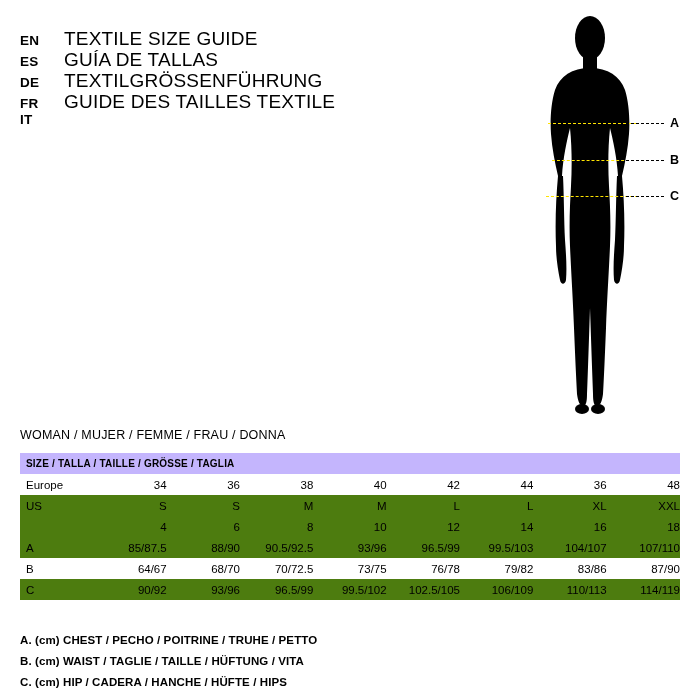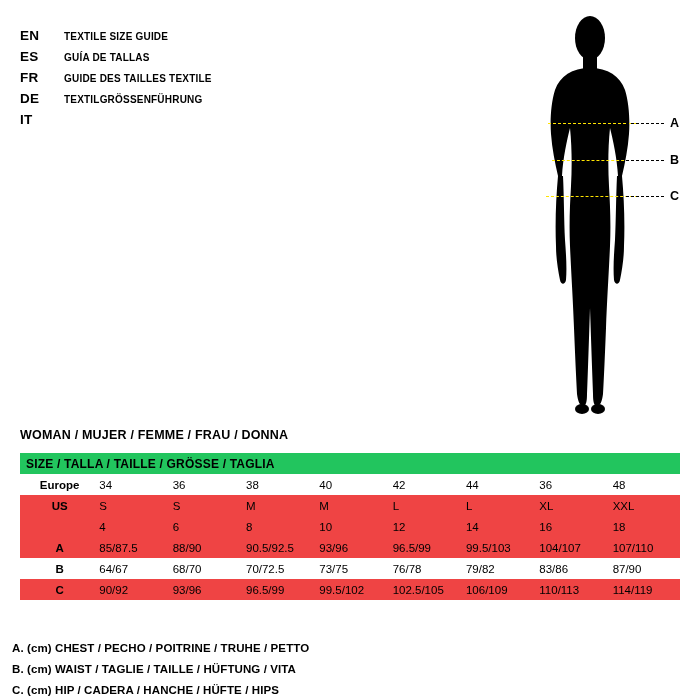--- a/index.html
+++ b/index.html
@@ -34,22 +34,22 @@
     align-items: baseline;
     height: 21px;
   }
   .lang-code {
     width: 44px;
     font-size: 13.5px;
     font-weight: 700;
     letter-spacing: 0.2px;
   }
   .lang-title {
-    font-size: 10px;
-    font-weight: 700;
+    font-size: 19px;
+    font-weight: 400;
     letter-spacing: 0.2px;
     text-transform: uppercase;
   }
 
   
   .figure-wrap {
     position: absolute;
     left: 480px;
     top: 8px;
     width: 220px;
@@ -76,21 +76,21 @@
     font-size: 12.5px;
     font-weight: 700;
   }
 
   
   .woman-title {
     position: absolute;
     left: 20px;
     top: 428px;
     font-size: 12.5px;
-    font-weight: 700;
+    font-weight: 400;
     letter-spacing: 0.2px;
   }
 
   
   .table-wrap {
     position: absolute;
     left: 20px;
     top: 453px;
     width: 660px;
   }
@@ -100,47 +100,45 @@
     table-layout: fixed;
     font-size: 11.5px;
   }
   table.size-table td {
     padding: 2px 0 2px 6px;
     height: 17px;
     vertical-align: middle;
     white-space: nowrap;
   }
   .row-head {
-    background: #22c55e;
+    background: #c4b5fd;
     font-weight: 700;
-    font-size: 12px;
+    font-size: 10px;
     letter-spacing: 0.2px;
   }
   .row-shade {
-    background: #ef4444;
+    background: #4d7c0f;
   }
   .row-plain {
     background: #ffffff;
   }
   .col-label {
     width: 116px;
-    font-weight: 700;
-    text-align: center;
+    font-weight: 400;
   }
   .cell {
-    text-align: left;
+    text-align: right;
   }
 
   
   .notes {
     position: absolute;
-    left: 12px;
+    left: 20px;
     top: 630px;
     width: 600px;
-    margin-top: 8px;
   }
   .note-row {
     font-size: 11.5px;
     font-weight: 700;
     letter-spacing: 0.1px;
     height: 21px;
     line-height: 21px;
   }
 </style>
 </head>
@@ -151,26 +149,26 @@
   <div class="lang-block">
     <div class="lang-row">
       <span class="lang-code">EN</span>
       <span class="lang-title">TEXTILE SIZE GUIDE</span>
     </div>
     <div class="lang-row">
       <span class="lang-code">ES</span>
       <span class="lang-title">GUÍA DE TALLAS</span>
     </div>
     <div class="lang-row">
+      <span class="lang-code">DE</span>
+      <span class="lang-title">TEXTILGRÖSSENFÜHRUNG</span>
+    </div>
+    <div class="lang-row">
       <span class="lang-code">FR</span>
       <span class="lang-title">GUIDE DES TAILLES TEXTILE</span>
-    </div>
-    <div class="lang-row">
-      <span class="lang-code">DE</span>
-      <span class="lang-title">TEXTILGRÖSSENFÜHRUNG</span>
     </div>
     <div class="lang-row">
       <span class="lang-code">IT</span>
     </div>
   </div>
 
   <div class="figure-wrap">
 
     <svg class="figure-svg" width="160" height="420" viewBox="0 0 160 420">
       <g fill="#000000">

